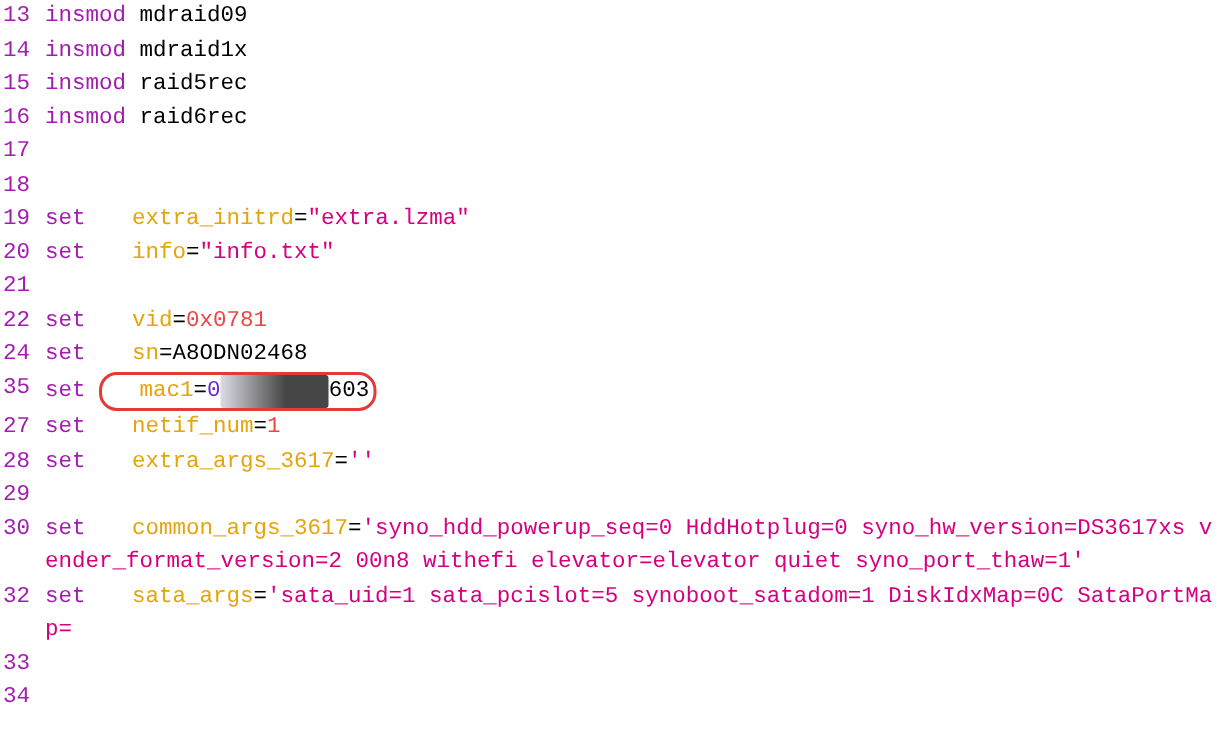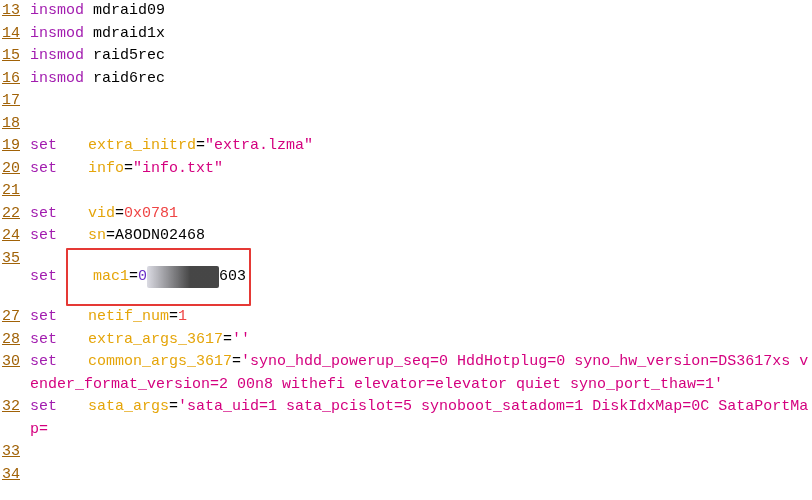--- a/index.html
+++ b/index.html
@@ -20,43 +20,42 @@
       flex-direction: column;
     }
     .line {
       display: flex;
       align-items: flex-start;
       white-space: pre;
     }
     .line-num {
       width: 30px;
       text-align: right;
-      color: #a16207;
+      color: #a21caf;
       padding-right: 10px;
       flex-shrink: 0;
       user-select: none;
-      text-decoration: underline;
     }
     .code {
       color: #000;
       flex: 1;
     }
     .k { color: #a21caf; } 
     .var { color: #e5a50a; margin-left: 22px; } 
     .op { color: #000; }
     .str { color: #d4007f; } 
     .num { color: #ef4444; }
     .wrap-line .code {
       white-space: pre-wrap;
       word-break: break-all;
     }
     .highlight-box {
       border: 2.5px solid #e53935;
-      border-radius: 1px;
-      padding: 16px 3px;
+      border-radius: 12px;
+      padding: 0 3px;
       display: inline-block;
       position: relative;
     }
     .smudge {
       display: inline-block;
       background: linear-gradient(90deg, rgba(210,210,220,0.8), rgba(50,50,50,0.9) 60%, rgba(50,50,50,0.9));
       color: transparent;
       border-radius: 2px;
       filter: blur(0.4px);
     }
@@ -134,20 +133,24 @@
   <div class="line">
     <span class="line-num">27</span>
     <span class="code"><span class="k">set</span> <span class="var">netif_num</span><span class="op">=</span><span class="num">1</span></span>
   </div>
 
   <div class="line">
     <span class="line-num">28</span>
     <span class="code"><span class="k">set</span> <span class="var">extra_args_3617</span><span class="op">=</span><span class="str">''</span></span>
   </div>
 
+  <div class="line">
+    <span class="line-num">29</span>
+    <span class="code"> </span>
+  </div>
 
   <div class="line wrap-line">
     <span class="line-num">30</span>
     <span class="code"><span class="k">set</span> <span class="var">common_args_3617</span><span class="op">=</span><span class="str">'syno_hdd_powerup_seq=0 HddHotplug=0 syno_hw_version=DS3617xs vender_format_version=2 00n8 withefi elevator=elevator quiet syno_port_thaw=1'</span></span>
   </div>
 
 
   <div class="line wrap-line">
     <span class="line-num">32</span>
     <span class="code"><span class="k">set</span> <span class="var">sata_args</span><span class="op">=</span><span class="str">'sata_uid=1 sata_pcislot=5 synoboot_satadom=1 DiskIdxMap=0C SataPortMap=</span></span>

